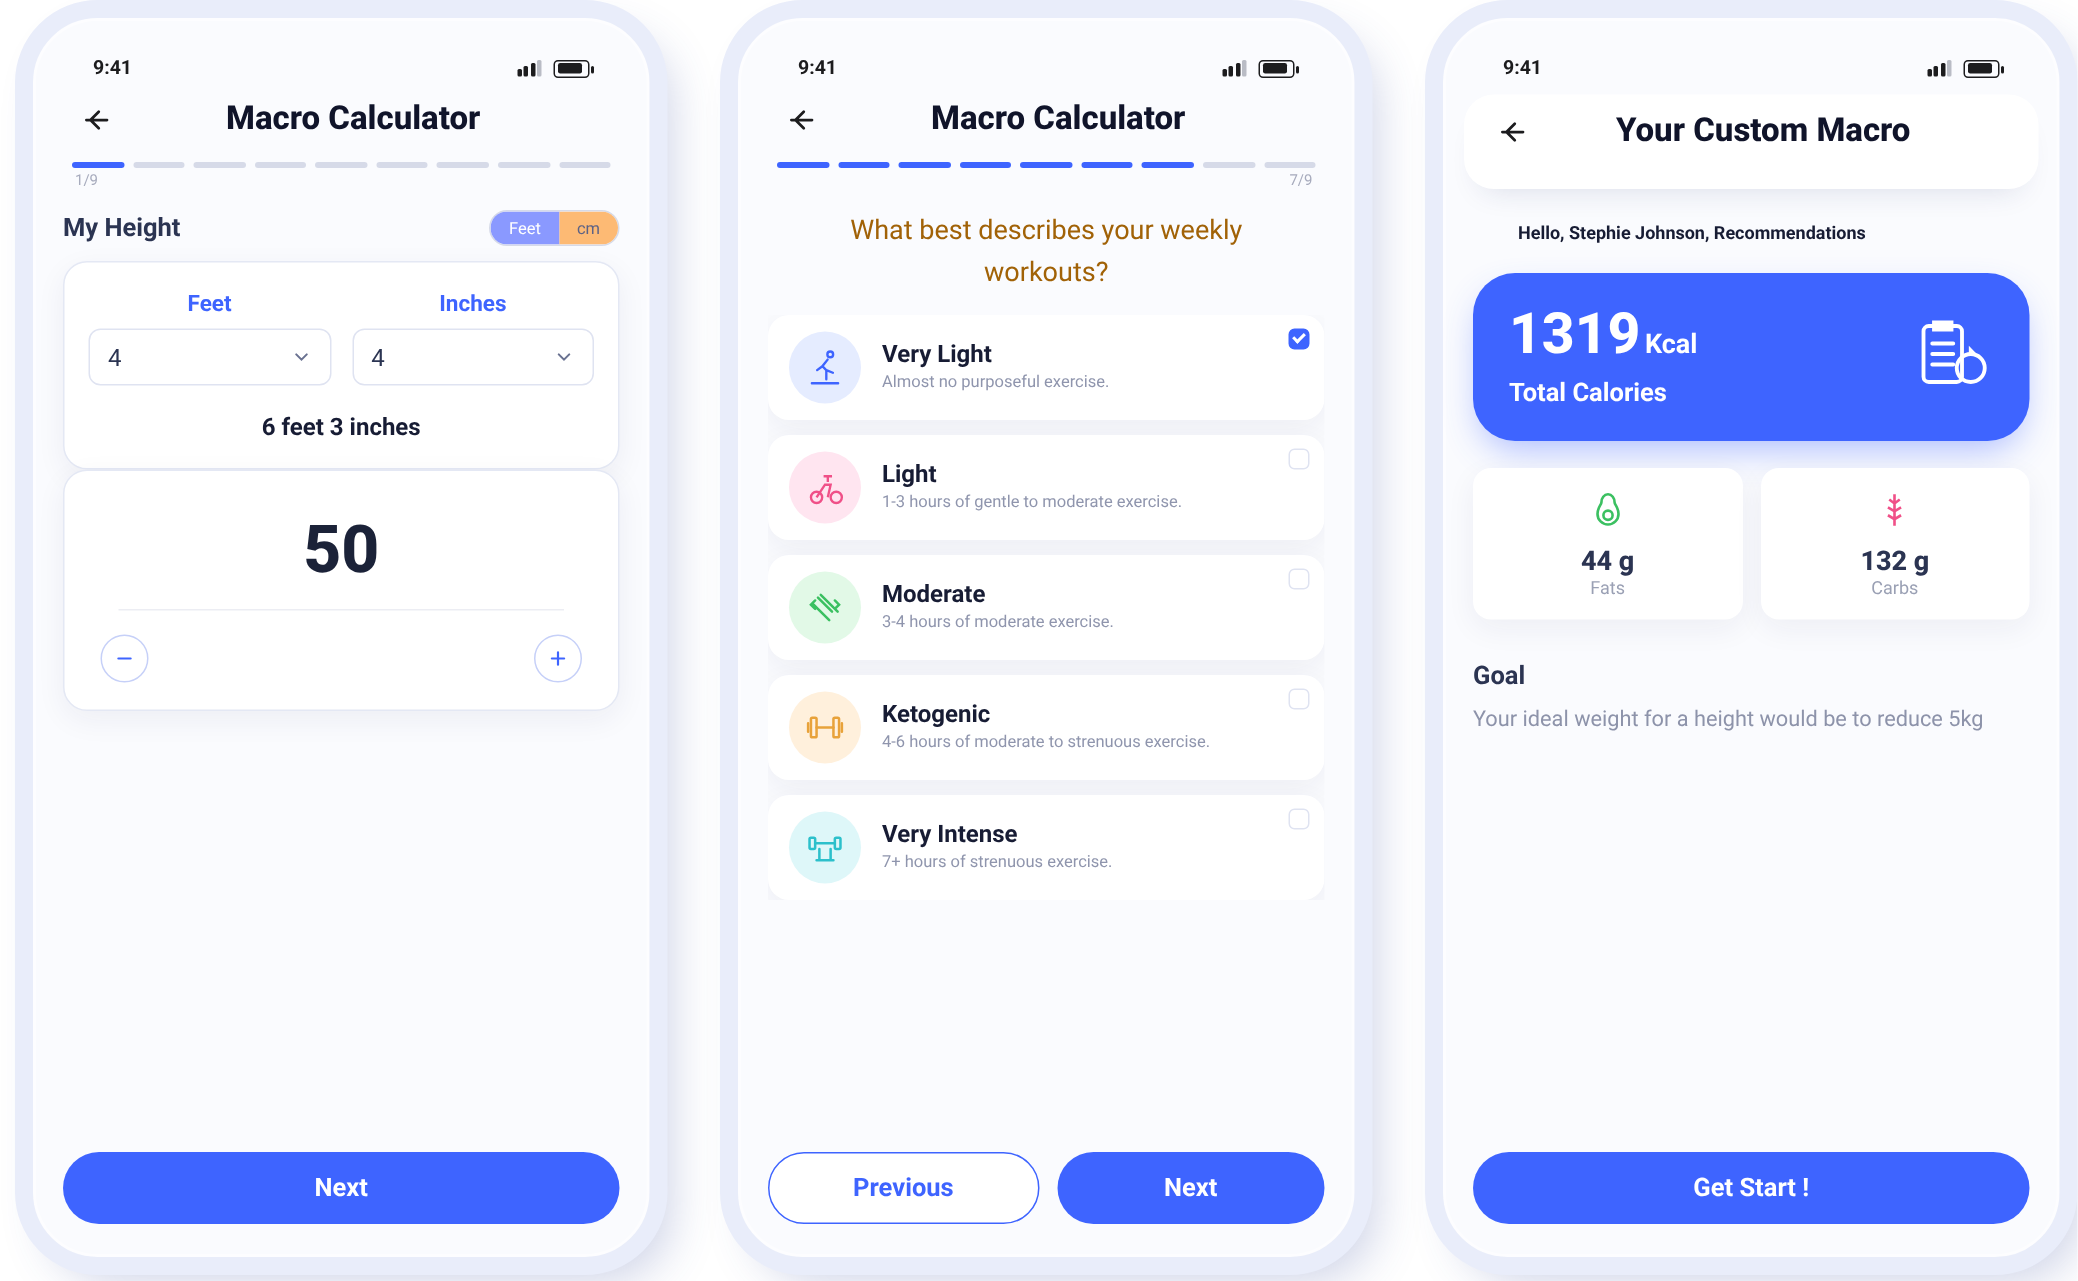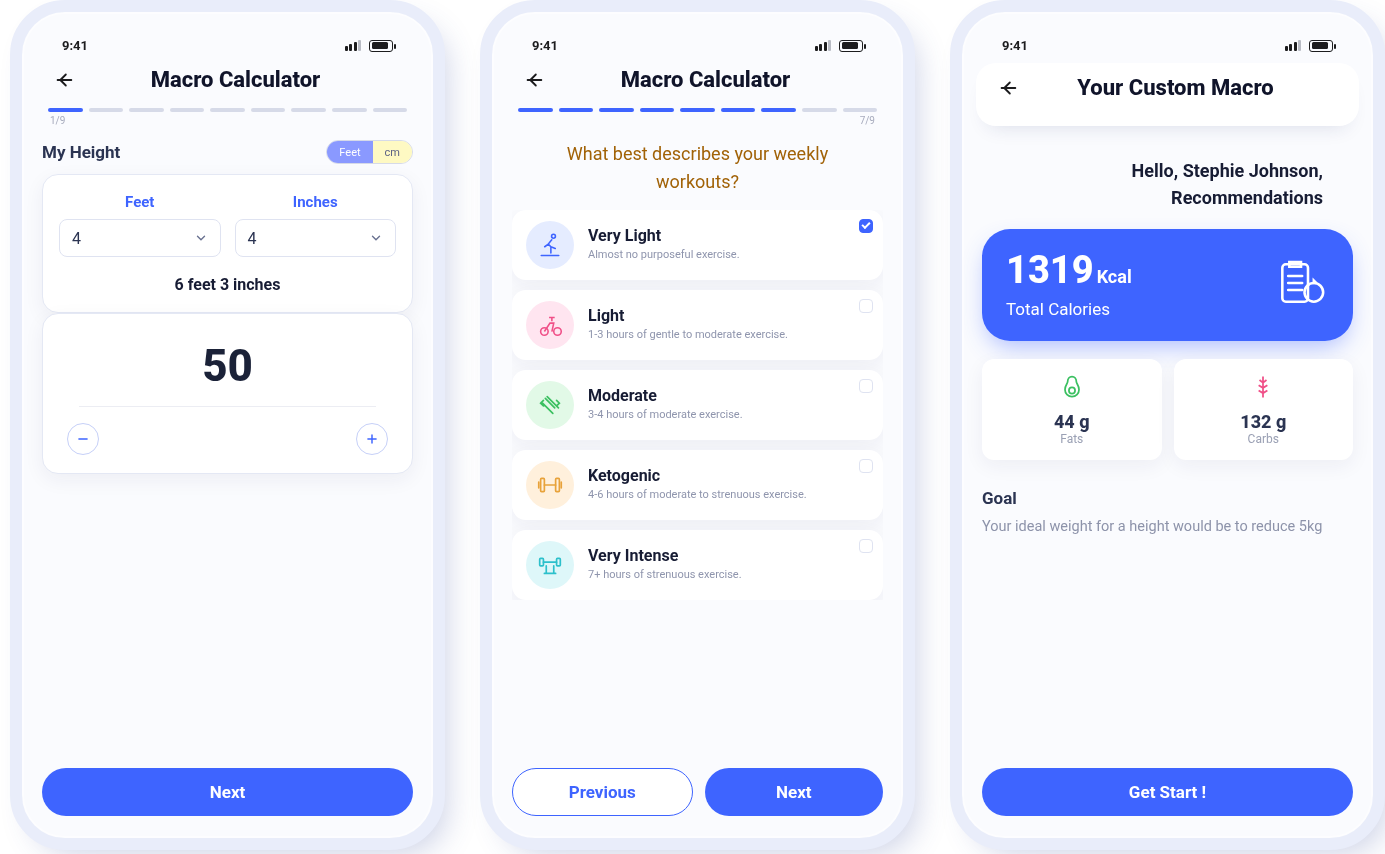--- a/index.html
+++ b/index.html
@@ -42,21 +42,21 @@
   
   .progress{display:flex;gap:6px;padding:4px 6px 0;}
   .progress span{flex:1;height:4px;border-radius:3px;background:#d6dae8;}
   .progress span.on{background:var(--blue);}
   .pcount{font-size:10px;color:var(--gray);padding:3px 8px 10px;display:flex;}
   .pcount.end{justify-content:flex-end;}
   
   .row{display:flex;align-items:center;justify-content:space-between;padding:4px 0 10px;}
   .label{font-size:17px;font-weight:700;color:var(--navy);}
   .toggle{display:flex;border:1px solid #d6dae8;border-radius:14px;overflow:hidden;height:24px;}
-  .toggle button{border:none;background:#fef9c3;padding:0 12px;font-size:11px;color:var(--slate);cursor:pointer;}
+  .toggle button{border:none;background:#fdba74;padding:0 12px;font-size:11px;color:var(--slate);cursor:pointer;}
   .toggle button.active{background:#8a99ff;color:#fff;}
   .panel{background:#fff;border:1px solid #e4e8f4;border-radius:16px;padding:18px 16px;box-shadow:var(--card-shadow);}
   .hcols{display:flex;gap:14px;text-align:center;}
   .hcol{flex:1;}
   .hcol .h{color:var(--blue);font-weight:700;font-size:15px;margin-bottom:8px;}
   .select{border:1px solid #dfe3f1;border-radius:8px;height:38px;display:flex;align-items:center;justify-content:space-between;padding:0 12px;cursor:pointer;color:var(--navy);}
   .select svg{color:#6a7291;}
   .hsummary{text-align:center;font-weight:700;color:#171c34;padding-top:18px;}
   .bignum{font-size:44px;font-weight:800;color:#1b2238;text-align:center;border-bottom:1px solid #ecedf3;padding:8px 10px 14px;margin:0 20px 16px;}
   .steprow{display:flex;justify-content:space-between;padding:0 8px;}
@@ -68,25 +68,25 @@
   .question{text-align:center;font-size:18px;font-weight:400;color:#a16207;padding:4px 36px 14px;line-height:1.55;}
   .opts{display:flex;flex-direction:column;gap:10px;overflow:hidden;}
   .opt{background:#fff;border-radius:14px;padding:11px 14px;display:flex;gap:14px;align-items:center;position:relative;box-shadow:var(--card-shadow);cursor:pointer;}
   .opt .chk{position:absolute;top:9px;right:10px;width:14px;height:14px;border-radius:4px;border:1px solid #dfe3f1;}
   .opt .chk.on{background:var(--blue);border-color:var(--blue);display:flex;align-items:center;justify-content:center;}
   .opt .chk.on:after{content:"";width:6px;height:3px;border-left:2px solid #fff;border-bottom:2px solid #fff;transform:rotate(-45deg);margin-top:-2px;}
   .opt .ic{width:48px;height:48px;border-radius:50%;display:flex;align-items:center;justify-content:center;flex:none;}
   .opt .txt .t{font-weight:700;color:#171c34;font-size:16px;}
   .opt .txt .d{font-size:11px;color:#8f95ad;margin-top:3px;line-height:1.35;}
   
-  .hello{text-align:right;font-size:18px;font-weight:700;color:#171c34;padding:4px 30px 18px;line-height:1.5;margin-top:11px;}
+  .hello{text-align:left;font-size:12px;font-weight:700;color:#171c34;padding:4px 30px 18px;line-height:1.5;}
   .kcal{background:var(--blue);border-radius:28px;color:#fff;padding:22px 24px;display:flex;justify-content:space-between;align-items:center;box-shadow:0 10px 24px -6px rgba(62,100,255,.45);}
   .kcal .big{font-size:38px;font-weight:800;line-height:1;}
   .kcal .unit{font-size:18px;font-weight:700;margin-left:3px;}
-  .kcal .sub{font-size:17px;font-weight:400;margin-top:10px;}
+  .kcal .sub{font-size:17px;font-weight:700;margin-top:10px;}
   .macros{display:flex;gap:12px;margin-top:18px;}
   .macro{flex:1;background:#fff;border-radius:12px;padding:14px 4px;text-align:center;box-shadow:var(--card-shadow);}
   .macro svg{margin-bottom:6px;}
   .macro .v{font-weight:800;font-size:18px;color:var(--navy);}
   .macro .l{font-size:12px;color:#9aa0b4;}
   .goalh{font-weight:700;color:var(--navy);font-size:17px;margin-top:28px;margin-bottom:8px;}
   .goalt{color:#8d93aa;font-size:14.5px;line-height:1.55;}
 </style>
 </head>
 <body>

